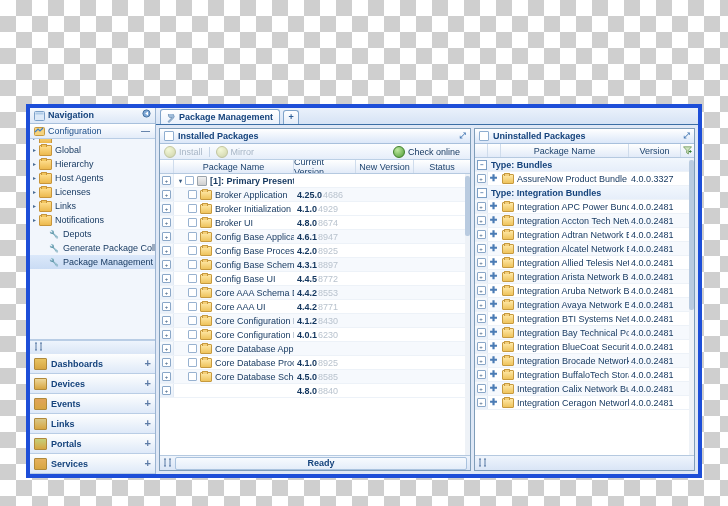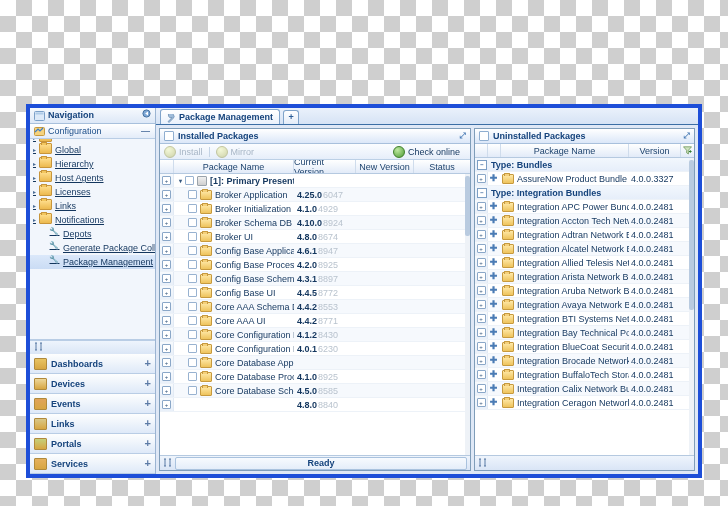--- a/index.html
+++ b/index.html
@@ -53,22 +53,22 @@
     font-size:9px;color:#1d4f8a;
   }
   .acc-head .tl-ic{width:11px;height:10px;margin-right:3px;flex:0 0 11px;}
   .acc-head .spacer{flex:1;}
   .acc-head .sym{font-size:9px;color:#5c7ba6;font-weight:bold;padding-right:1px;}
   .tree{
     flex:1;background:#f2f6fc;overflow:hidden;position:relative;
     border-bottom:1px solid #b9cde5;
   }
   .tnode{
-    height:14px;line-height:14px;display:flex;align-items:flex-start;
-    font-size:9px;color:#13365e;white-space:nowrap;text-decoration:underline;
+    height:14px;line-height:14px;display:flex;align-items:center;
+    font-size:9px;color:#13365e;white-space:nowrap;
   }
   .tnode.sel{background:linear-gradient(#dbe8fa,#cadcf4);}
   .arrow{
     width:9px;flex:0 0 9px;display:flex;align-items:center;justify-content:center;
     font-size:6px;color:#4b6d95;
   }
   .folder{
     width:11px;height:9px;flex:0 0 11px;margin-right:3px;border-radius:1px;
     background:linear-gradient(#ffdf8f,#ecb94e);
     border:1px solid #c8953a;position:relative;
@@ -433,53 +433,37 @@
                 <div class="cell xp">
                   <span class="xbox">+</span>
                 </div>
                 <div class="cell" style="flex:1 1 auto;padding-left:14px;">
                   <span class="chk"></span>
                   <span class="pkgfolder"></span>
                   <span>Broker Application</span>
                 </div>
                 <div class="cell" style="flex:0 0 62px;padding-left:3px;">
                   <span class="vmain">4.25.0</span>
-                  <span class="vsub">6047</span>
+                  <span class="vsub">4686</span>
                 </div>
                 <div class="cell" style="flex:0 0 58px;"></div>
                 <div class="cell" style="flex:0 0 56px;"></div>
               </div>
               <div class="row">
                 <div class="cell xp">
                   <span class="xbox">+</span>
                 </div>
                 <div class="cell" style="flex:1 1 auto;padding-left:14px;">
                   <span class="chk"></span>
                   <span class="pkgfolder"></span>
                   <span>Broker Initialization DB</span>
                 </div>
                 <div class="cell" style="flex:0 0 62px;padding-left:3px;">
                   <span class="vmain">4.1.0</span>
                   <span class="vsub">4929</span>
-                </div>
-                <div class="cell" style="flex:0 0 58px;"></div>
-                <div class="cell" style="flex:0 0 56px;"></div>
-              </div>
-              <div class="row alt">
-                <div class="cell xp">
-                  <span class="xbox">+</span>
-                </div>
-                <div class="cell" style="flex:1 1 auto;padding-left:14px;">
-                  <span class="chk"></span>
-                  <span class="pkgfolder"></span>
-                  <span>Broker Schema DB</span>
-                </div>
-                <div class="cell" style="flex:0 0 62px;padding-left:3px;">
-                  <span class="vmain">4.10.0</span>
-                  <span class="vsub">8924</span>
                 </div>
                 <div class="cell" style="flex:0 0 58px;"></div>
                 <div class="cell" style="flex:0 0 56px;"></div>
               </div>
               <div class="row">
                 <div class="cell xp">
                   <span class="xbox">+</span>
                 </div>
                 <div class="cell" style="flex:1 1 auto;padding-left:14px;">
                   <span class="chk"></span>

